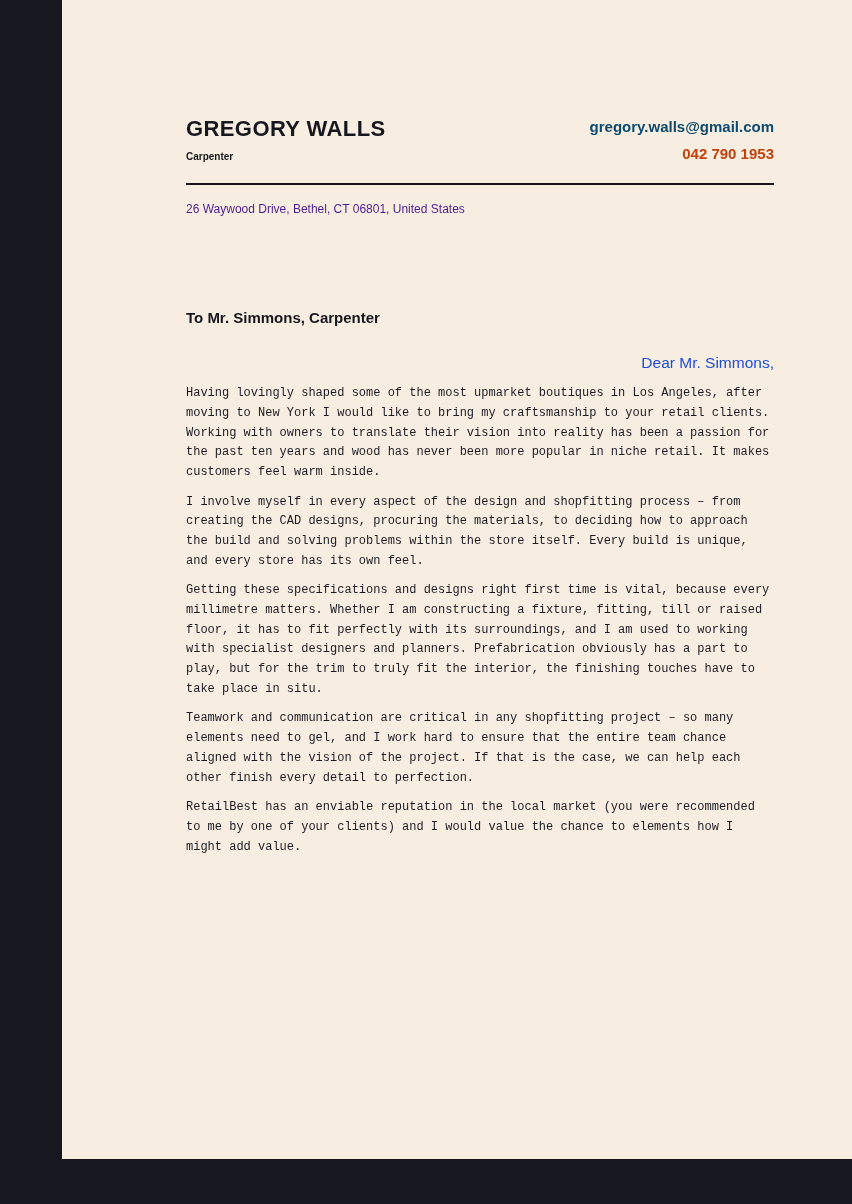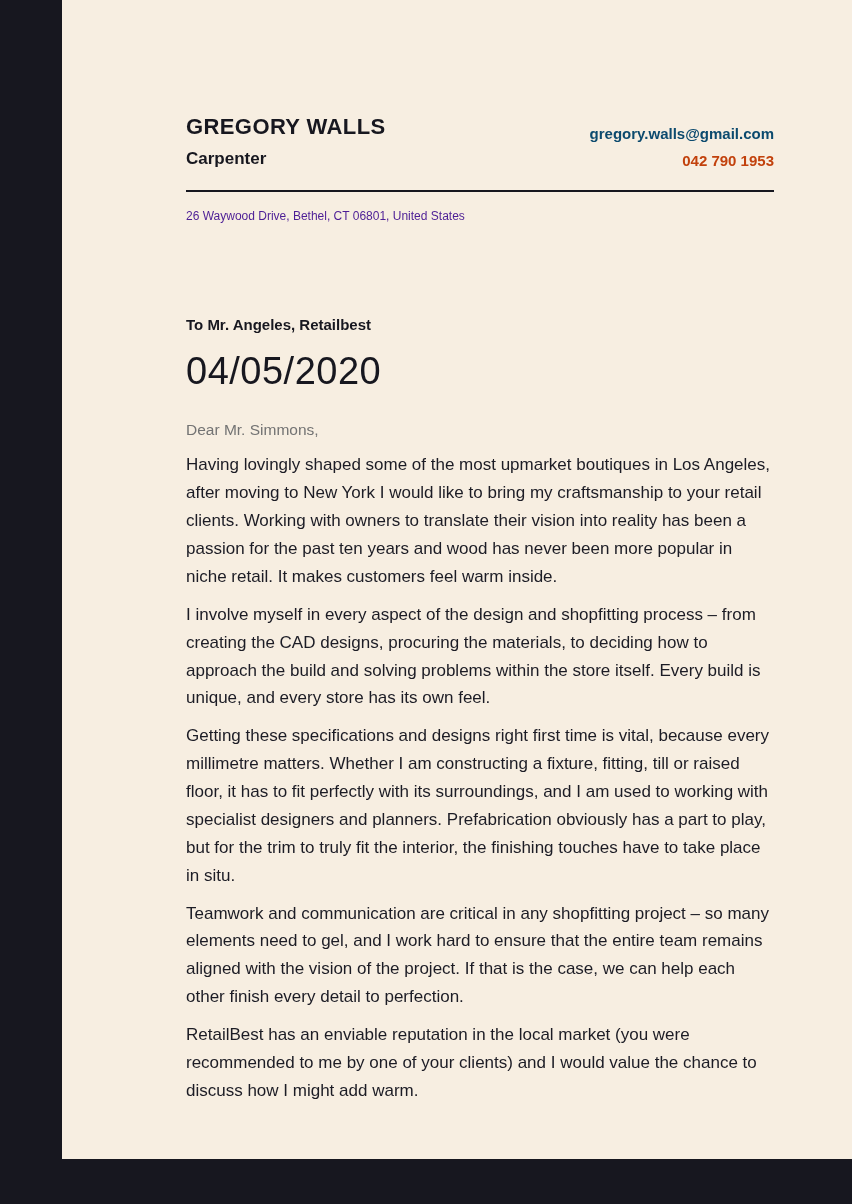--- a/index.html
+++ b/index.html
@@ -39,21 +39,21 @@
     justify-content: space-between;
     align-items: flex-end;
   }
   .name {
     font-size: 22px;
     font-weight: bold;
     letter-spacing: 0.4px;
     color: #17171f;
   }
   .job {
-    font-size: 17px;
+    font-size: 10px;
     font-weight: bold;
     margin-top: 9px;
     color: #17171f;
   }
   .header-right { text-align: right; }
   .email {
     font-size: 15px;
     font-weight: bold;
     margin-top: 4px;
     color: #0c4a6e;
@@ -85,28 +85,30 @@
     margin-top: 17px;
     font-size: 38px;
     font-weight: normal;
     letter-spacing: 0.5px;
     color: #17171f;
   }
   .salutation {
     margin-top: 24px;
     font-size: 15.5px;
     line-height: 1.64;
-    color: #737373;
+    color: #1d4ed8;
+    text-align: right;
   }
   .body-text { margin-top: 9px; }
   .body-text p {
-    font-size: 17px;
+    font-size: 12px;
     line-height: 1.64;
     margin-bottom: 10px;
     color: #1c1c25;
+    font-family: Liberation Mono, monospace;
   }
 </style>
 </head>
 <body>
 
 <div class="canvas">
   <div class="stripe-left"></div>
   <div class="stripe-bottom"></div>
 
   <div class="content">
@@ -119,28 +121,27 @@
       <div class="header-right">
         <div class="email">gregory.walls@gmail.com</div>
         <div class="phone">042 790 1953</div>
       </div>
     </div>
 
     <div class="divider"></div>
 
     <div class="address">26 Waywood Drive, Bethel, CT 06801, United States</div>
 
-    <div class="recipient">To Mr. Angeles, Retailbest</div>
+    <div class="recipient">To Mr. Simmons, Carpenter</div>
 
-    <div class="date">04/05/2020</div>
 
     <div class="salutation">Dear Mr. Simmons,</div>
 
     <div class="body-text">
       <p>Having lovingly shaped some of the most upmarket boutiques in Los Angeles, after moving to New York I would like to bring my craftsmanship to your retail clients. Working with owners to translate their vision into reality has been a passion for the past ten years and wood has never been more popular in niche retail. It makes customers feel warm inside.</p>
       <p>I involve myself in every aspect of the design and shopfitting process – from creating the CAD designs, procuring the materials, to deciding how to approach the build and solving problems within the store itself. Every build is unique, and every store has its own feel.</p>
       <p>Getting these specifications and designs right first time is vital, because every millimetre matters. Whether I am constructing a fixture, fitting, till or raised floor, it has to fit perfectly with its surroundings, and I am used to working with specialist designers and planners. Prefabrication obviously has a part to play, but for the trim to truly fit the interior, the finishing touches have to take place in situ.</p>
-      <p>Teamwork and communication are critical in any shopfitting project – so many elements need to gel, and I work hard to ensure that the entire team remains aligned with the vision of the project. If that is the case, we can help each other finish every detail to perfection.</p>
-      <p>RetailBest has an enviable reputation in the local market (you were recommended to me by one of your clients) and I would value the chance to discuss how I might add warm.</p>
+      <p>Teamwork and communication are critical in any shopfitting project – so many elements need to gel, and I work hard to ensure that the entire team chance aligned with the vision of the project. If that is the case, we can help each other finish every detail to perfection.</p>
+      <p>RetailBest has an enviable reputation in the local market (you were recommended to me by one of your clients) and I would value the chance to elements how I might add value.</p>
     </div>
 
   </div>
 </div>
 
 </body></html>

